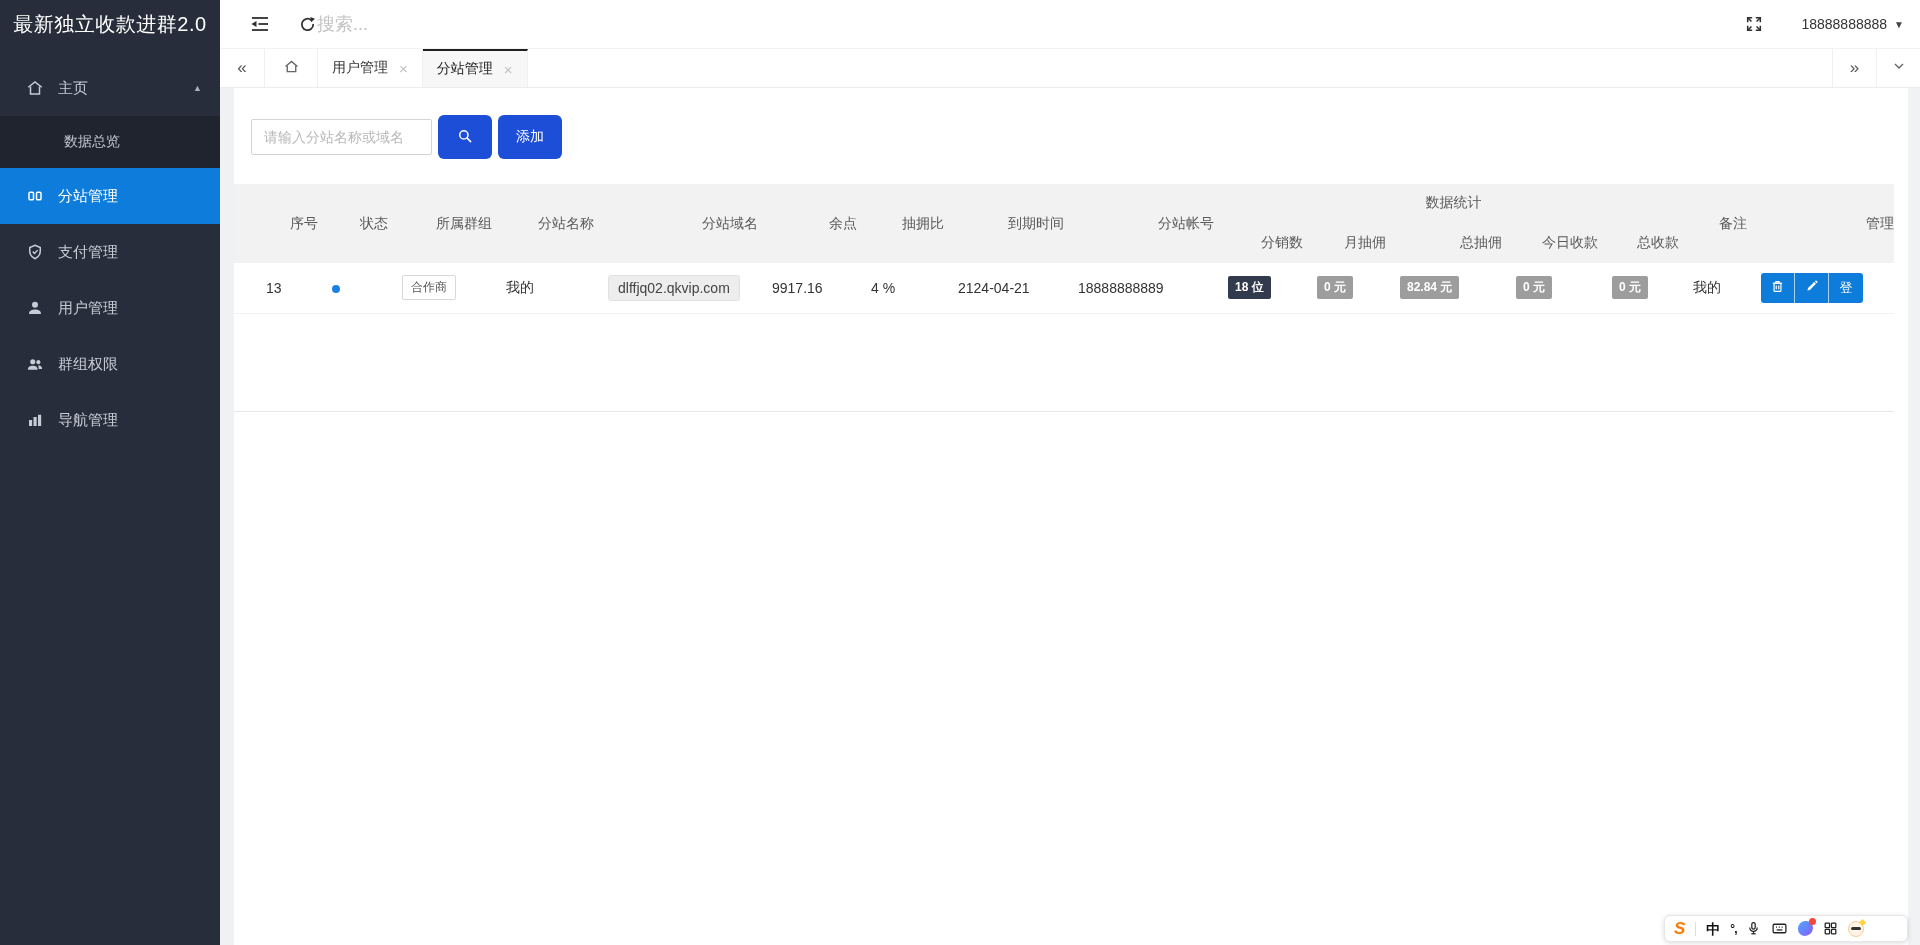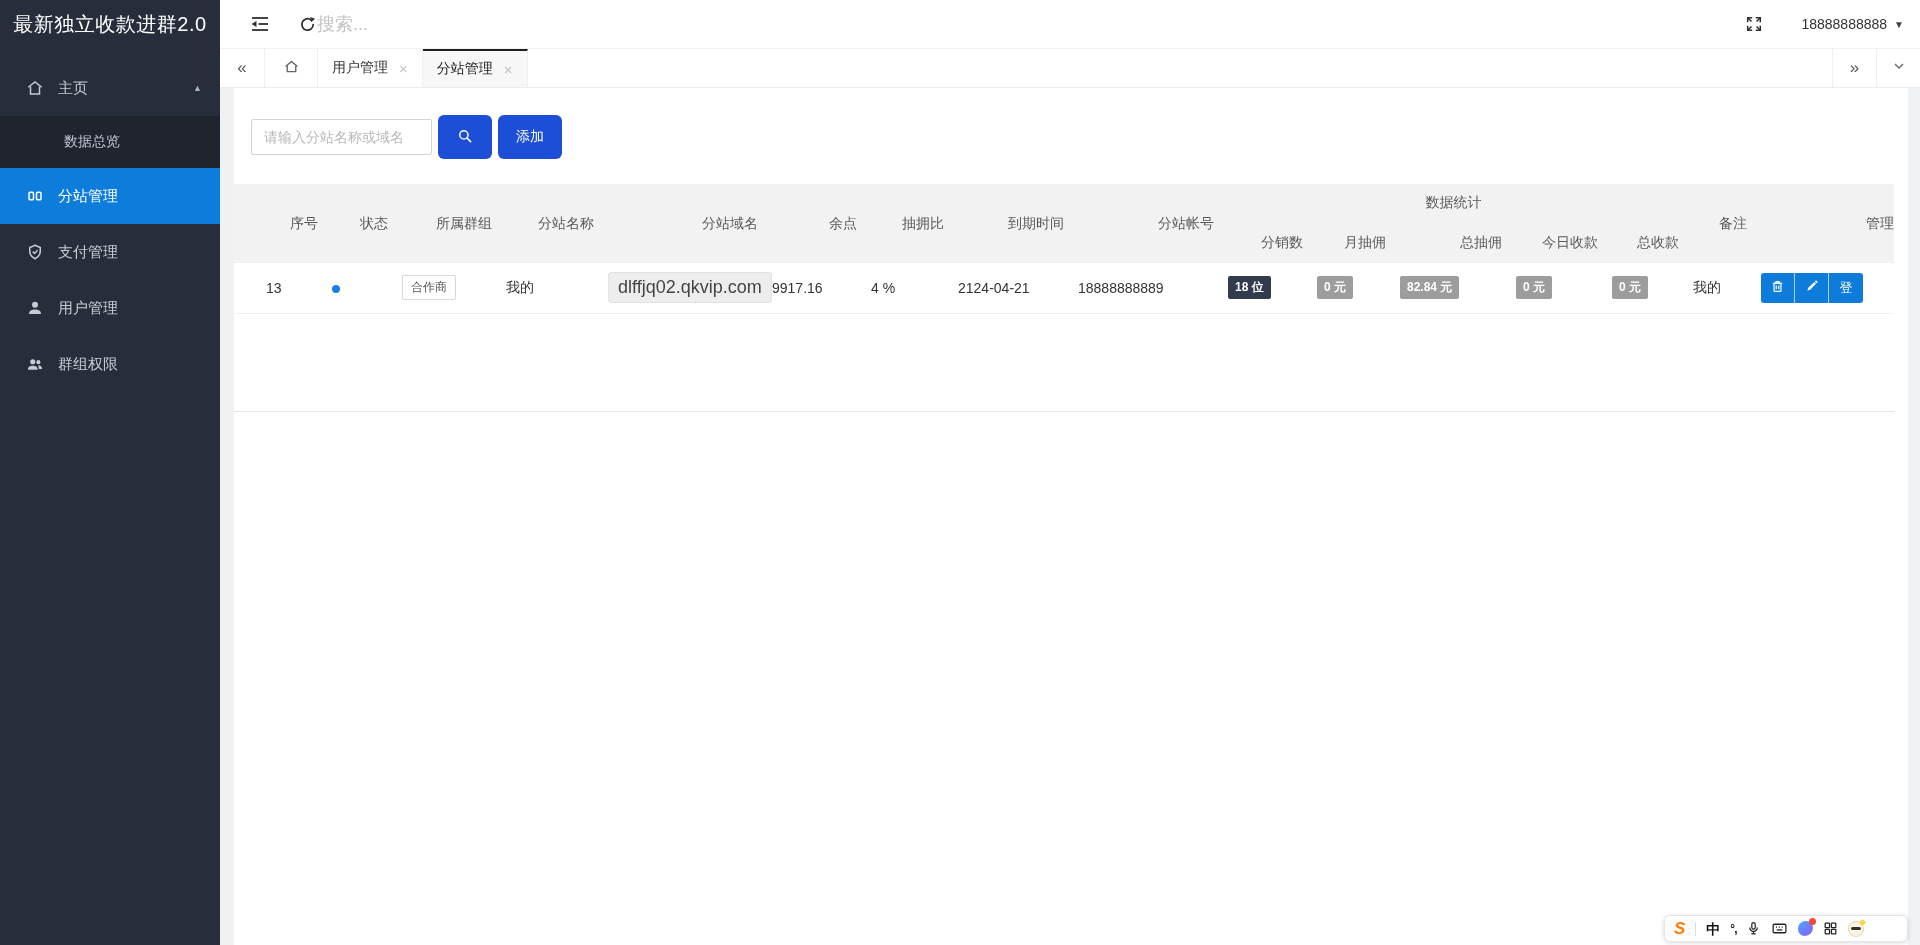--- a/index.html
+++ b/index.html
@@ -68,21 +68,21 @@
   tr.h1 th { height:38px; }
   tr.h2 th { height:41px; }
   th.group { text-align:center; }
   tbody td { height:50px; padding-left:14px; color:#333; border-bottom:1px solid #f3f3f3; background:#fff; }
   th.first, td.first { padding-left:32px; }
 
   .status-dot { display:inline-block; width:8px; height:8px; border-radius:50%; background:#1b80e4; }
   .tag-plain { display:inline-block; border:1px solid #d8d8d8; border-radius:2px;
     padding:3px 8px; font-size:12px; color:#555; background:#fff; }
   .tag-domain { display:inline-block; background:#ededed; border:1px solid #e2e2e2; border-radius:3px;
-    padding:4px 9px; font-size:18px; color:#444; }
+    padding:4px 9px; font-size:14px; color:#444; }
   .badge { display:inline-block; padding:3px 7px; border-radius:2px; font-size:12px;
     font-weight:bold; color:#fff; }
   .badge-dark { background:#323a4e; }
   .badge-gray { background:#9d9d9d; }
 
   .act-group { display:inline-flex; }
   .act-btn { width:34px; height:30px; background:#0d7cdb; border:none; display:inline-flex;
     align-items:center; justify-content:center; color:#fff; cursor:pointer;
     border-right:1px solid rgba(255,255,255,.65); font-size:13px; }
   .act-btn:first-child { border-radius:3px 0 0 3px; }
@@ -159,20 +159,30 @@
     <div class="menu-item">
       <span class="mi-icon">
         <svg viewBox="0 0 24 24" fill="currentColor">
             <circle cx="9" cy="9" r="3.4"></circle>
             <path d="M2.5 19.5 C2.5 15.5 5.7 14.3 9 14.3 C12.3 14.3 15.5 15.5 15.5 19.5 Z"></path>
             <circle cx="16.5" cy="9.5" r="2.7"></circle>
             <path d="M16.5 13.6 C19.3 13.8 21.5 15 21.5 18.5 L17 18.5"></path>
           </svg>
       </span>
       <span>群组权限</span>
+    </div>
+    <div class="menu-item">
+      <span class="mi-icon">
+        <svg viewBox="0 0 24 24" fill="currentColor">
+            <rect x="4" y="12" width="4.2" height="8"></rect>
+            <rect x="10" y="8" width="4.2" height="12"></rect>
+            <rect x="16" y="5" width="4.2" height="15"></rect>
+          </svg>
+      </span>
+      <span>导航管理</span>
     </div>
   </div>
 </div>
 
 <div class="topbar">
   <span class="tb-icon tb-collapse">
     <svg width="20" height="20" viewBox="0 0 20 20" stroke="currentColor" stroke-width="1.8">
         <line x1="2" y1="4" x2="18" y2="4"></line>
         <line x1="8.5" y1="10" x2="18" y2="10"></line>
         <line x1="2" y1="16" x2="18" y2="16"></line>

